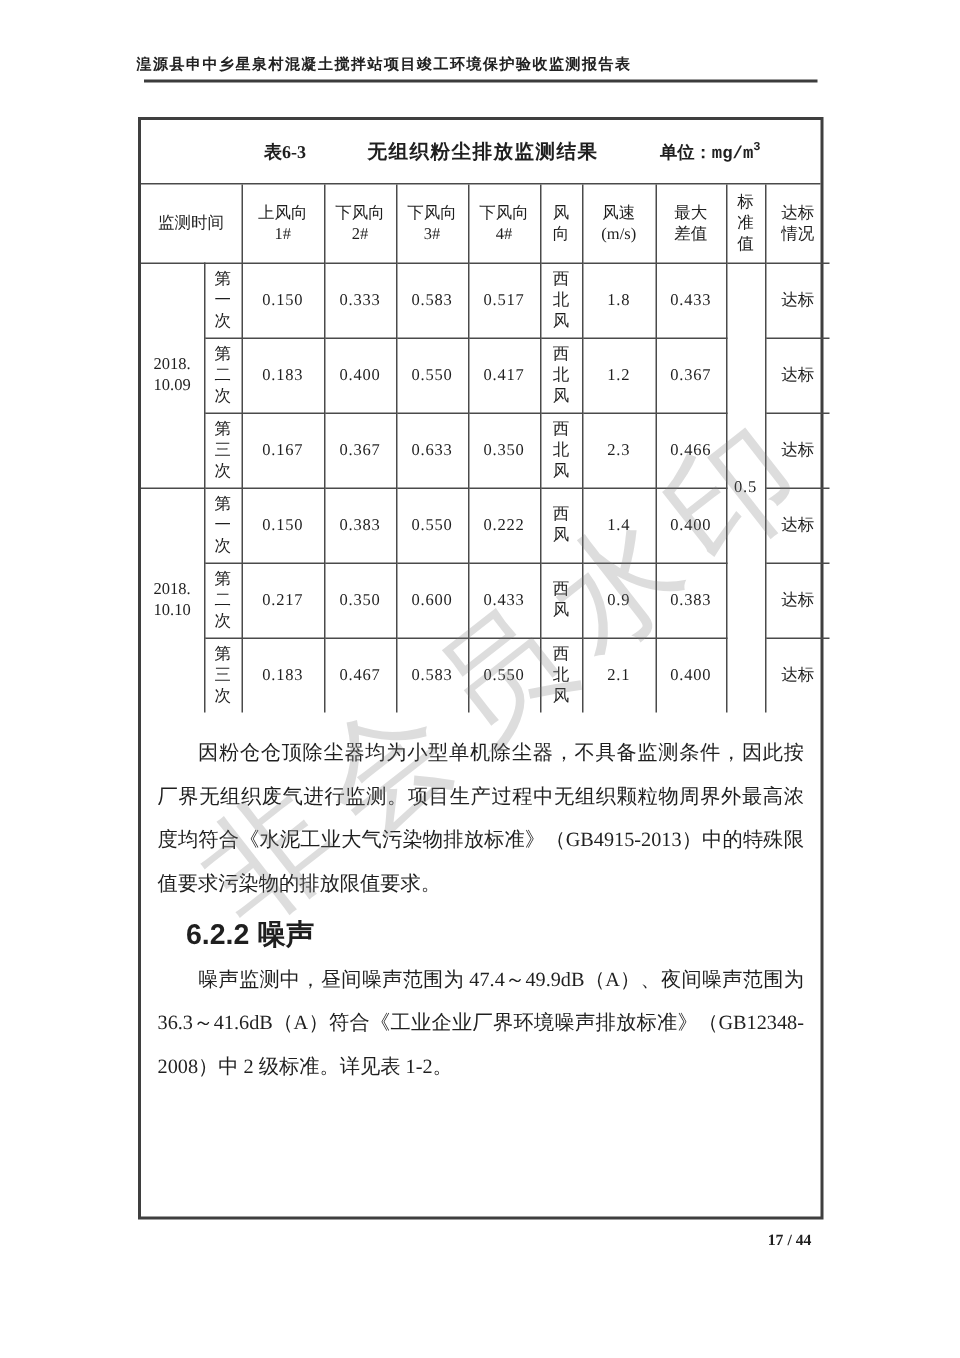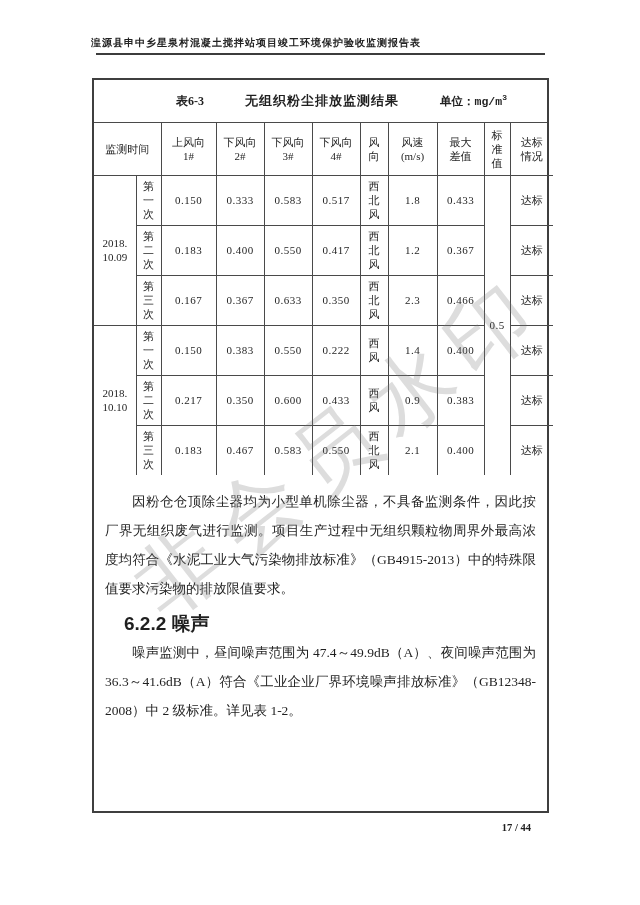--- a/index.html
+++ b/index.html
@@ -76,21 +76,21 @@
   .text-area p { text-indent: 2em; }
   .section-heading {
     font-family: "Liberation Sans", "DejaVu Sans", sans-serif;
     font-size: 19px; font-weight: 600;
     line-height: 29px;
     padding-left: 1em;
     margin-top: 6px;
   }
   
   .page-number {
-    position: absolute; top: 822px; right: 109px;
+    position: absolute; top: 822px; right: 99px;
     font-size: 10.5px; font-weight: 700;
     font-family: "Liberation Serif", "DejaVu Serif", serif;
   }
   
   .watermark {
     position: absolute; top: 390px; left: 60px;
     width: 560px;
     text-align: center;
     font-size: 84px; letter-spacing: 14px;
     font-family: "Liberation Sans", "DejaVu Sans", sans-serif;

